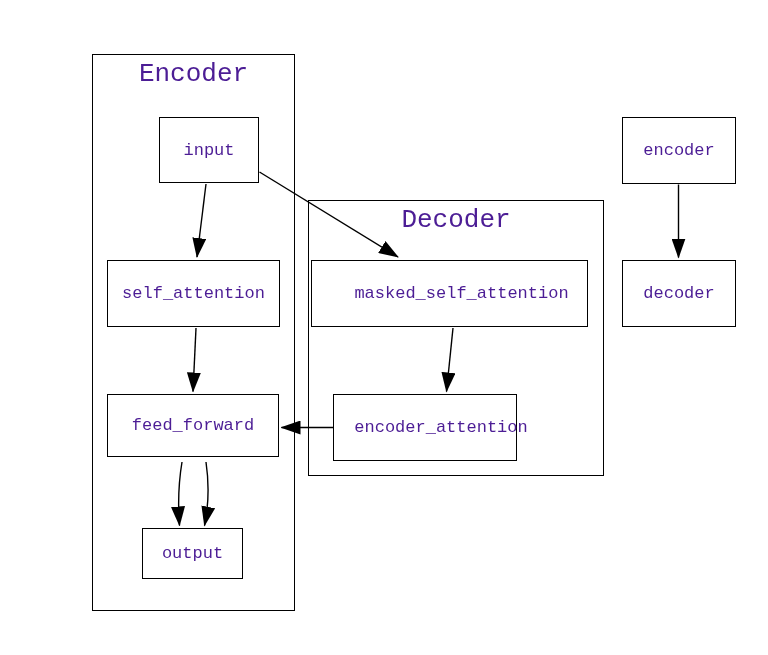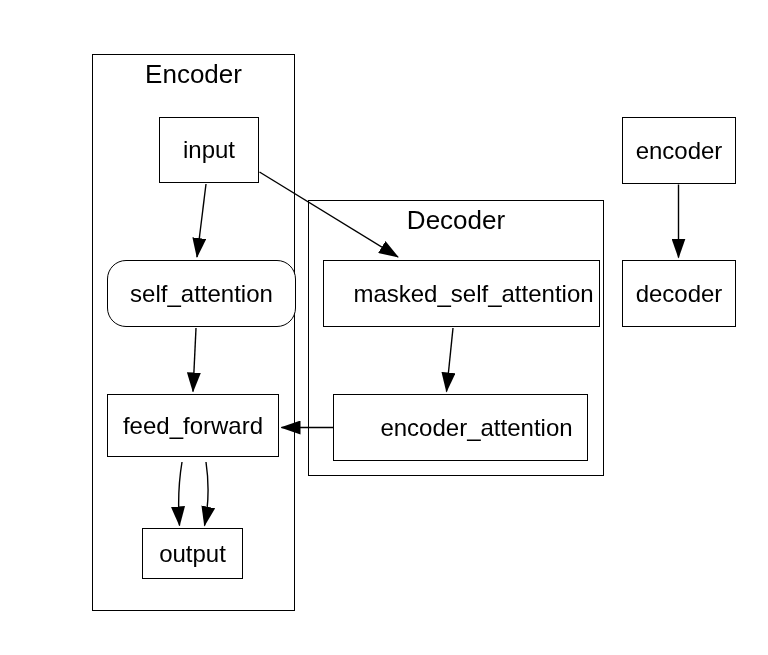--- a/index.html
+++ b/index.html
@@ -5,22 +5,22 @@
   html, body {
     margin: 0;
     padding: 0;
     background: #ffffff;
   }
   .canvas {
     position: relative;
     width: 768px;
     height: 655px;
     background: #ffffff;
-    font-family: Liberation Sans, sans-serif;
-    color: #000000;
+    font-family: Liberation Mono, monospace;
+    color: #4c1d95;
     overflow: hidden;
   }
   .cluster {
     position: absolute;
     border: 1.4px solid #000000;
     background: transparent;
     z-index: 1;
     box-sizing: border-box;
   }
   .cluster-label {
@@ -37,21 +37,21 @@
     position: absolute;
     border: 1.4px solid #000000;
     background: #ffffff;
     z-index: 2;
     box-sizing: border-box;
     display: flex;
     align-items: center;
     justify-content: center;
   }
   .node span {
-    font-size: 24px;
+    font-size: 17px;
     line-height: 1;
     white-space: nowrap;
     text-align: right;
   }
   svg.edge-layer {
     position: absolute;
     left: 0;
     top: 0;
     z-index: 5;
     pointer-events: none;
@@ -72,37 +72,37 @@
   </div>
 
   <div class="cluster" style="left:308px; top:200px; width:296px; height:276px;">
     <div class="cluster-label">Decoder</div>
   </div>
 
   <div class="node" style="left:159px; top:117px; width:100px; height:66px;">
     <span>input</span>
   </div>
 
-  <div class="node" style="left:107px; top:260px; width:189px; height:67px;border-radius:19px;">
+  <div class="node" style="left:107px; top:260px; width:173px; height:67px;">
     <span>self_attention</span>
   </div>
 
   <div class="node" style="left:107px; top:394px; width:172px; height:63px;">
     <span>feed_forward</span>
   </div>
 
   <div class="node" style="left:142px; top:528px; width:101px; height:51px;">
     <span>output</span>
   </div>
 
-  <div class="node" style="left:323px; top:260px; width:277px; height:67px;padding-left:24px;">
+  <div class="node" style="left:311px; top:260px; width:277px; height:67px;padding-left:24px;">
     <span>masked_self_attention</span>
   </div>
 
-  <div class="node" style="left:333px; top:394px; width:255px; height:67px;padding-left:32px;">
+  <div class="node" style="left:333px; top:394px; width:184px; height:67px;padding-left:32px;">
     <span>encoder_attention</span>
   </div>
 
   <div class="node" style="left:622px; top:117px; width:114px; height:67px;">
     <span>encoder</span>
   </div>
 
   <div class="node" style="left:622px; top:260px; width:114px; height:67px;">
     <span>decoder</span>
   </div>

